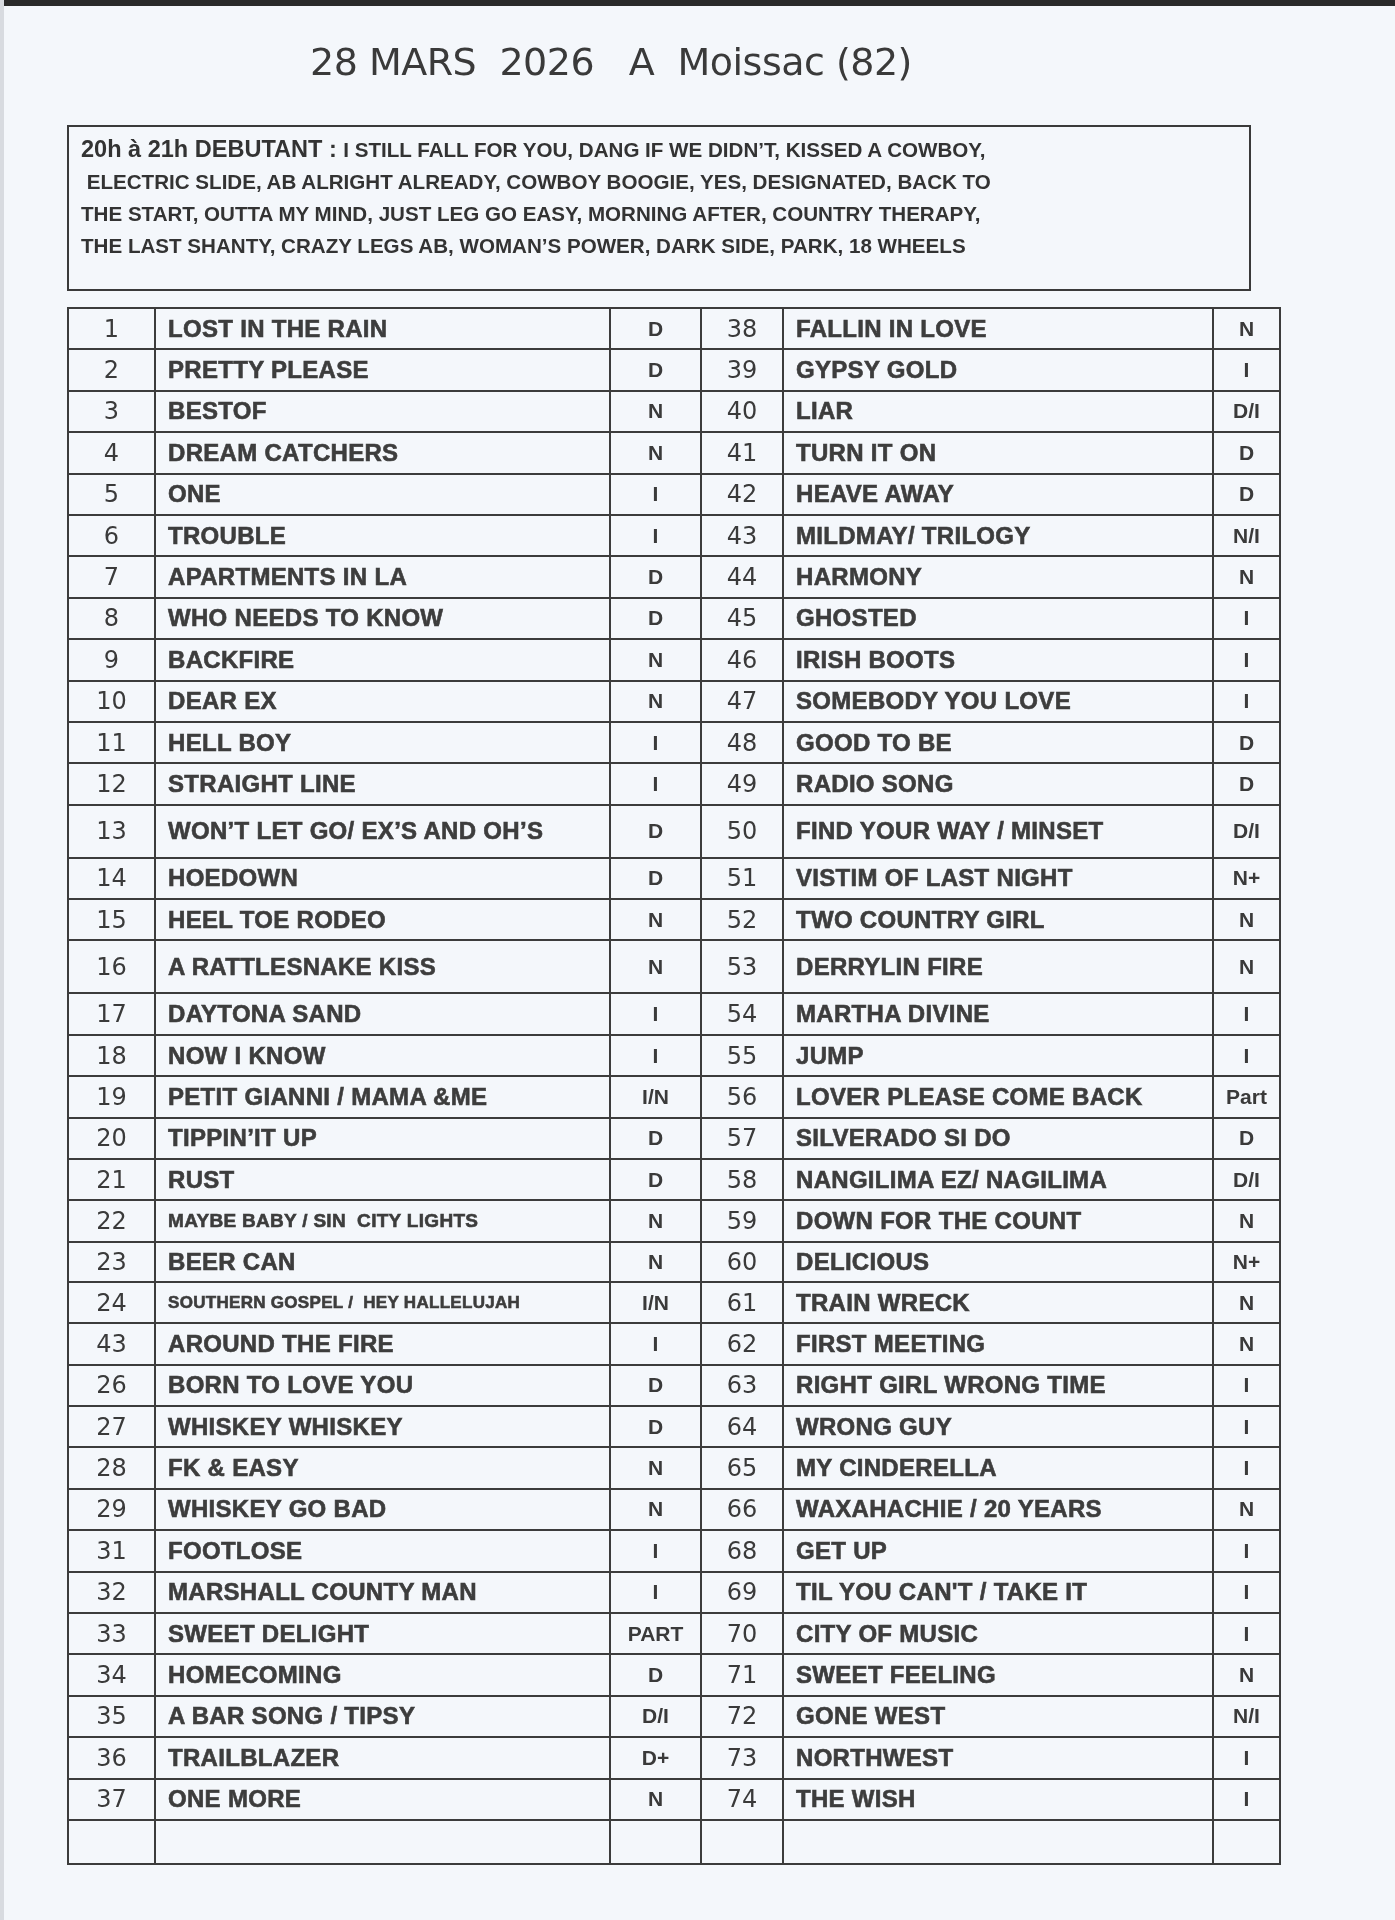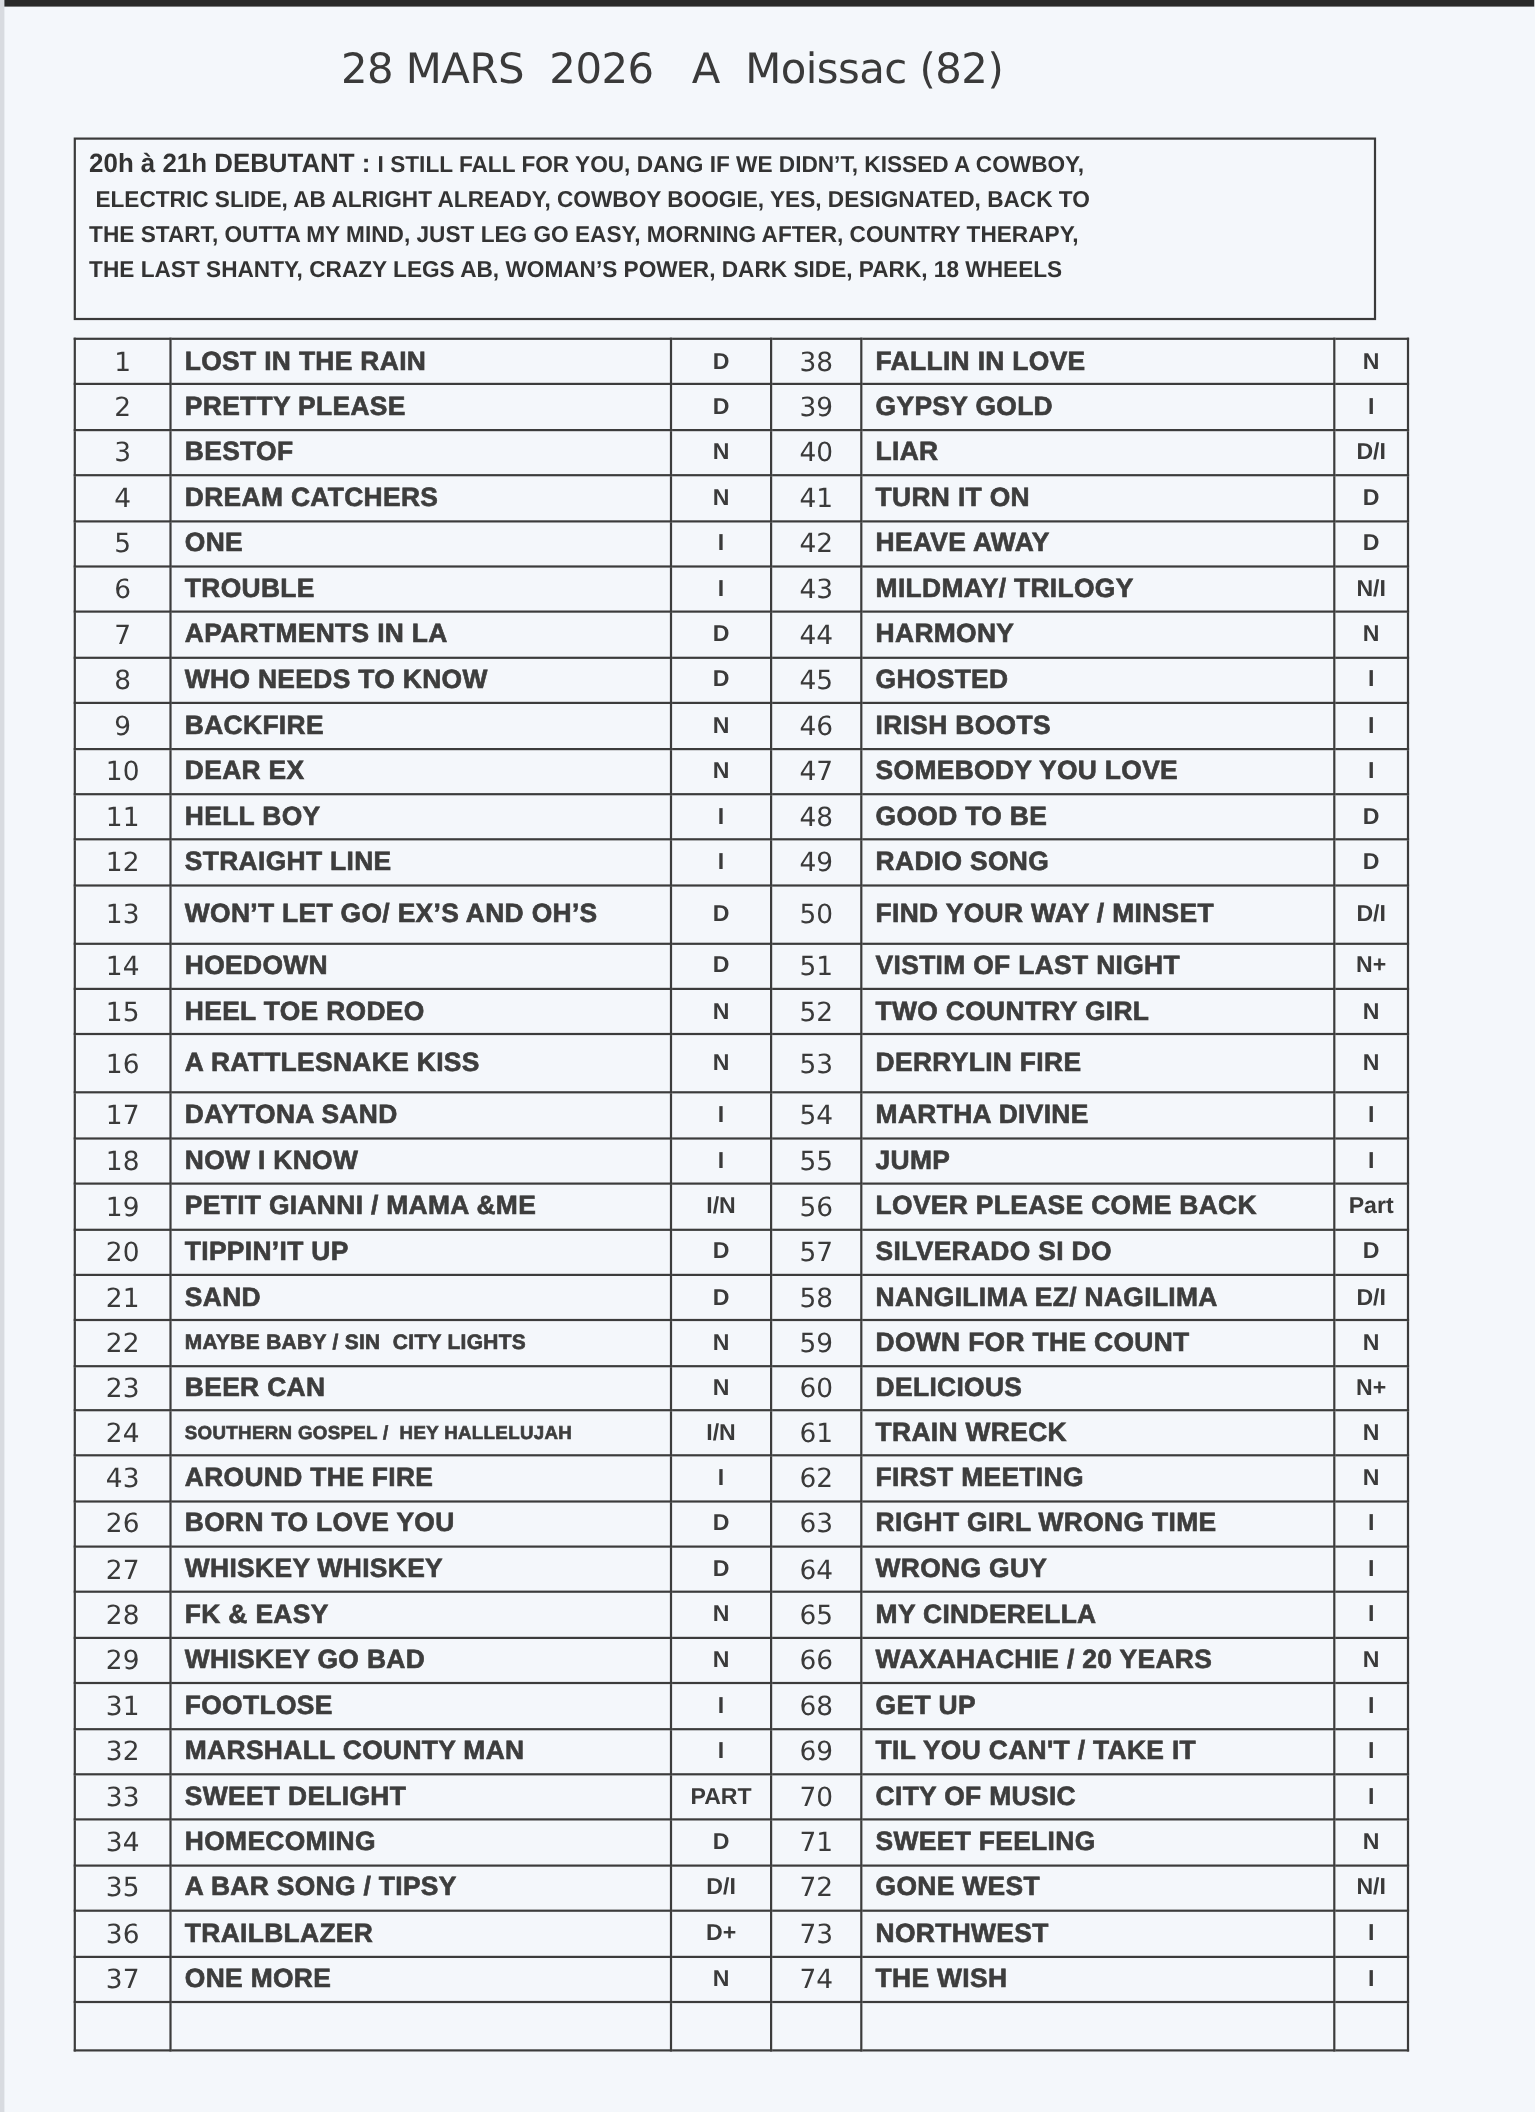--- a/index.html
+++ b/index.html
@@ -262,21 +262,21 @@
       <tr style="height: 41.4px;">
         <td class="num">20</td>
         <td class="name" style="white-space: pre;">TIPPIN’IT UP</td>
         <td class="lvl">D</td>
         <td class="num">57</td>
         <td class="name" style="white-space: pre;">SILVERADO SI DO</td>
         <td class="lvl">D</td>
       </tr>
       <tr style="height: 41.4px;">
         <td class="num">21</td>
-        <td class="name" style="white-space: pre;">SAND</td>
+        <td class="name" style="white-space: pre;">RUST</td>
         <td class="lvl">D</td>
         <td class="num">58</td>
         <td class="name" style="white-space: pre;">NANGILIMA EZ/ NAGILIMA</td>
         <td class="lvl">D/I</td>
       </tr>
       <tr style="height: 41.4px;">
         <td class="num">22</td>
         <td class="name small" style="white-space: pre;">MAYBE BABY / SIN  CITY LIGHTS</td>
         <td class="lvl">N</td>
         <td class="num">59</td>

